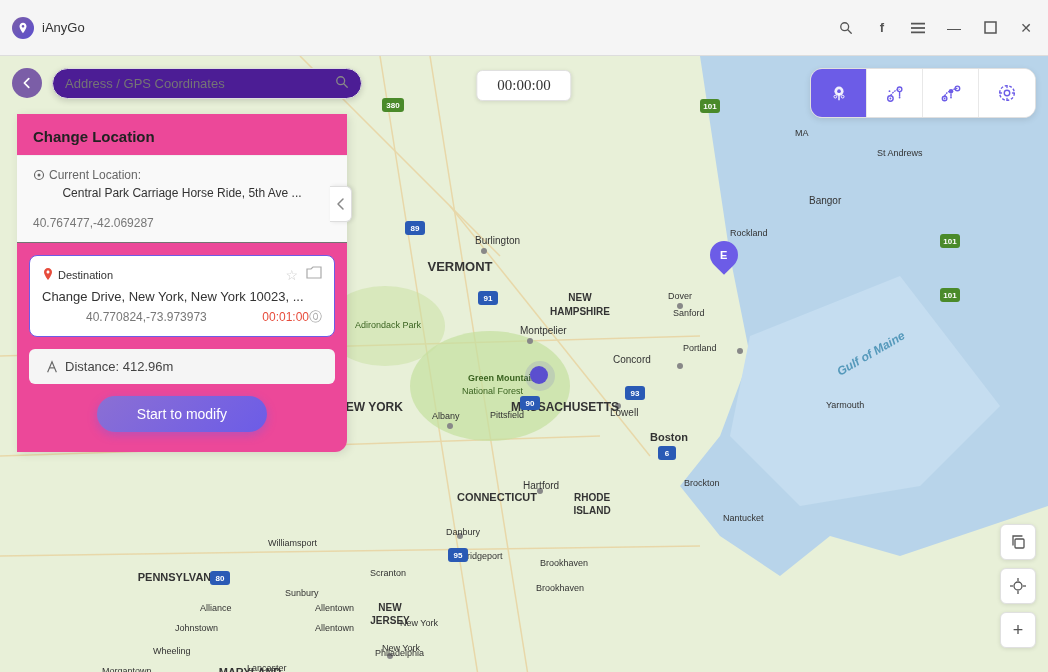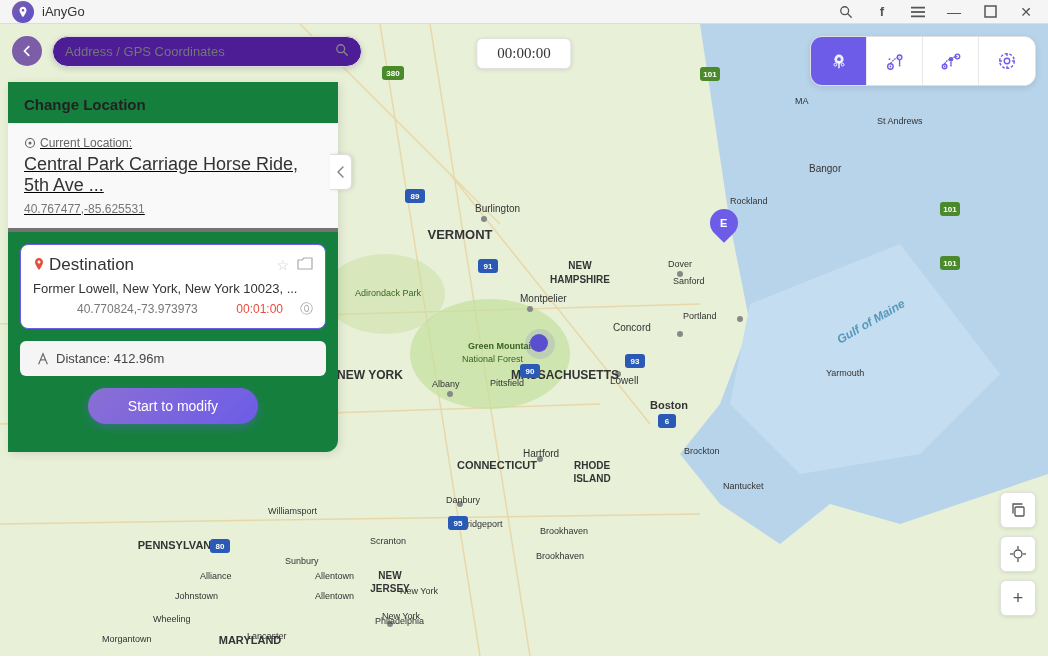--- a/index.html
+++ b/index.html
@@ -1,20 +1,20 @@
 <!DOCTYPE html>
 <html><head>
   <meta charset="utf-8">
   <style>
     * { margin: 0; padding: 0; box-sizing: border-box; }
     body { width: 1048px; height: 672px; overflow: hidden; font-family: -apple-system, BlinkMacSystemFont, 'Segoe UI', sans-serif; background: #fff; }
 
     
     #titlebar {
-      height: 24px;
+      height: 56px;
       background: #f5f5f5;
       display: flex;
       align-items: center;
       padding: 0 12px;
       border-bottom: 1px solid #ddd;
       position: relative;
       z-index: 100;
     }
     #titlebar .app-logo {
       width: 22px; height: 22px;
@@ -150,77 +150,77 @@
       transition: background 0.15s;
     }
     .toolbar-btn:last-child { border-right: none; }
     .toolbar-btn.active { background: #6c5ce7; }
     .toolbar-btn svg { width: 22px; height: 22px; }
 
     
     #side-panel {
       position: absolute;
       top: 58px;
-      left: 8px;
+      left: 17px;
       width: 330px;
-      background: #15803d;
+      background: #ec4899;
       border-radius: 0 0 12px 0;
       box-shadow: 2px 2px 10px rgba(0,0,0,0.1);
       z-index: 10;
-      padding-bottom: 16px;
+      padding-bottom: 8px;
     }
 
     .panel-header {
       padding: 14px 16px 10px;
       font-size: 15px;
       font-weight: 600;
       color: #222;
       border-bottom: 1px solid #f0f0f0;
     }
 
     .current-location-section {
       padding: 12px 16px;
       background: #f9f9f9;
-      border-bottom: 4px solid #737373;
-      text-decoration: underline;
+      border-bottom: 1px solid #737373;
     }
     .current-label {
       font-size: 12px;
       color: #666;
       margin-bottom: 4px;
       display: flex;
       align-items: center;
       gap: 4px;
     }
     .current-address {
-      font-size: 18px;
+      font-size: 12px;
       color: #333;
       font-weight: 500;
-      margin-bottom: 6px;
+      margin-bottom: 16px;
+      text-align: center;
     }
     .current-coords {
       font-size: 12px;
       color: #777;
     }
 
     .destination-section {
       margin: 12px;
       border: 1.5px solid #6c5ce7;
       border-radius: 8px;
       padding: 10px 12px;
       background: #fff;
     }
     .dest-header {
       display: flex;
       align-items: center;
       justify-content: space-between;
       margin-bottom: 6px;
     }
     .dest-label {
-      font-size: 17px;
+      font-size: 11px;
       font-weight: 500;
       color: #333;
       display: flex;
       align-items: center;
       gap: 4px;
     }
     .dest-actions {
       display: flex;
       align-items: center;
       gap: 8px;
@@ -239,21 +239,21 @@
     .dest-coords {
       font-size: 12px;
       color: #777;
     }
     .dest-time {
       font-size: 12px;
       color: #e74c3c;
       font-weight: 500;
       display: flex;
       align-items: center;
-      gap: 17px;
+      gap: 0;
     }
 
     .distance-section {
       padding: 10px 16px;
       background: #f5f5f5;
       margin: 8px 12px;
       border-radius: 6px;
       font-size: 13px;
       color: #444;
       display: flex;
@@ -599,41 +599,41 @@
 
     <div class="current-location-section">
       <div class="current-label">
         <svg width="12" height="12" viewBox="0 0 16 16" fill="#666">
             <circle cx="8" cy="8" r="6" fill="none" stroke="#666" stroke-width="1.5"></circle>
             <circle cx="8" cy="8" r="2" fill="#666"></circle>
           </svg>
         <span>Current Location:</span>
       </div>
       <div class="current-address">Central Park Carriage Horse Ride, 5th Ave ...</div>
-      <div class="current-coords">40.767477,-85.625531</div>
+      <div class="current-coords">40.767477,-42.069287</div>
     </div>
 
     <div class="destination-section">
       <div class="dest-header">
         <div class="dest-label">
           <svg width="12" height="14" viewBox="0 0 12 14" fill="#e74c3c">
               <path d="M6 0C3.8 0 2 1.8 2 4c0 3 4 8 4 8s4-5 4-8c0-2.2-1.8-4-4-4zm0 5.5C5.2 5.5 4.5 4.8 4.5 4S5.2 2.5 6 2.5 7.5 3.2 7.5 4 6.8 5.5 6 5.5z"></path>
             </svg>
           <span>Destination</span>
         </div>
         <div class="dest-actions">
           <span style="cursor:pointer;color:#ccc;font-size:14px;">☆</span>
           <span style="cursor:pointer;color:#ccc;font-size:14px;">
             <svg width="16" height="14" viewBox="0 0 16 14" fill="none" stroke="#aaa" stroke-width="1.2">
                 <path d="M1 3h4l2-2h8v11H1z"></path>
               </svg>
           </span>
         </div>
       </div>
-      <div class="dest-address">Former Lowell, New York, New York 10023, ...</div>
+      <div class="dest-address">Change Drive, New York, New York 10023, ...</div>
       <div class="dest-coords-row">
         <span class="dest-coords">40.770824,-73.973973</span>
         <div class="dest-time">
           <span>00:01:00</span>
           <span style="cursor:pointer;color:#aaa;font-size:13px;">⓪</span>
         </div>
       </div>
     </div>
 
     <div class="distance-section">

